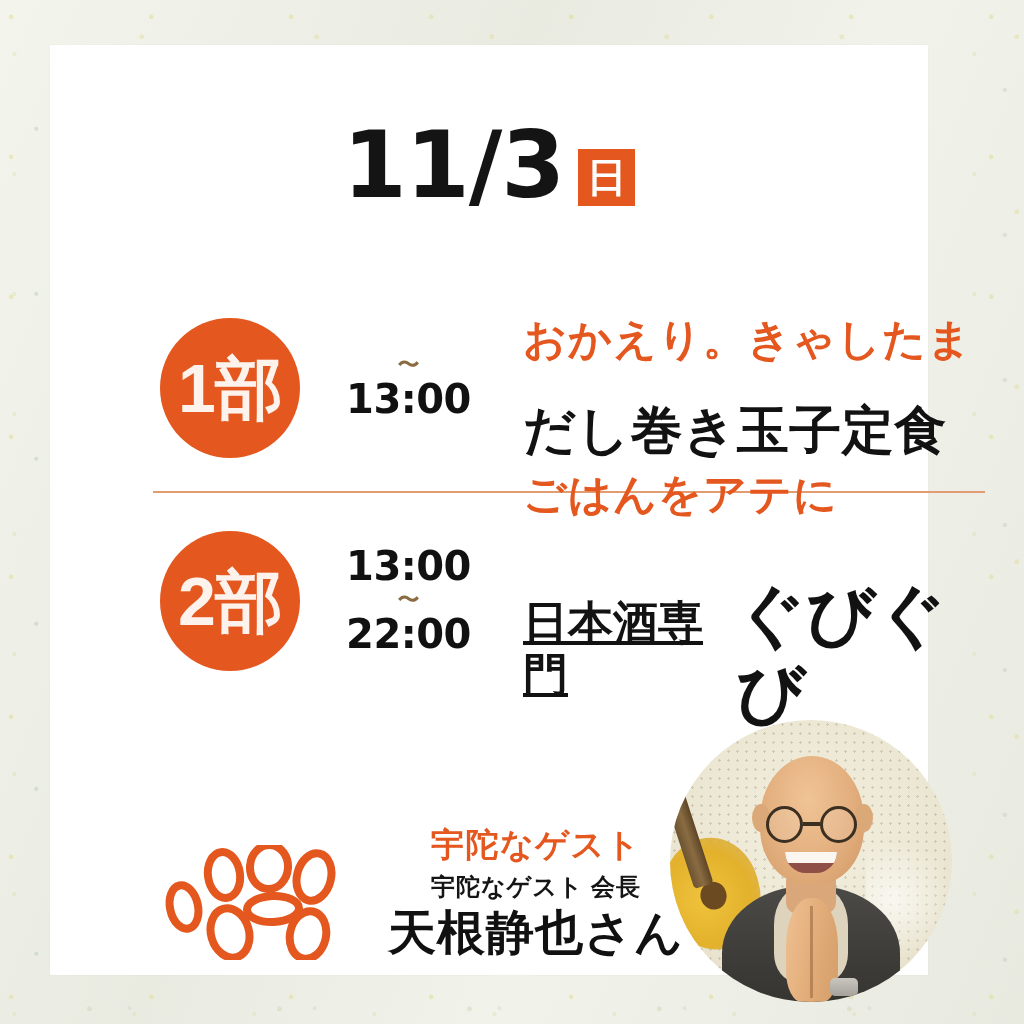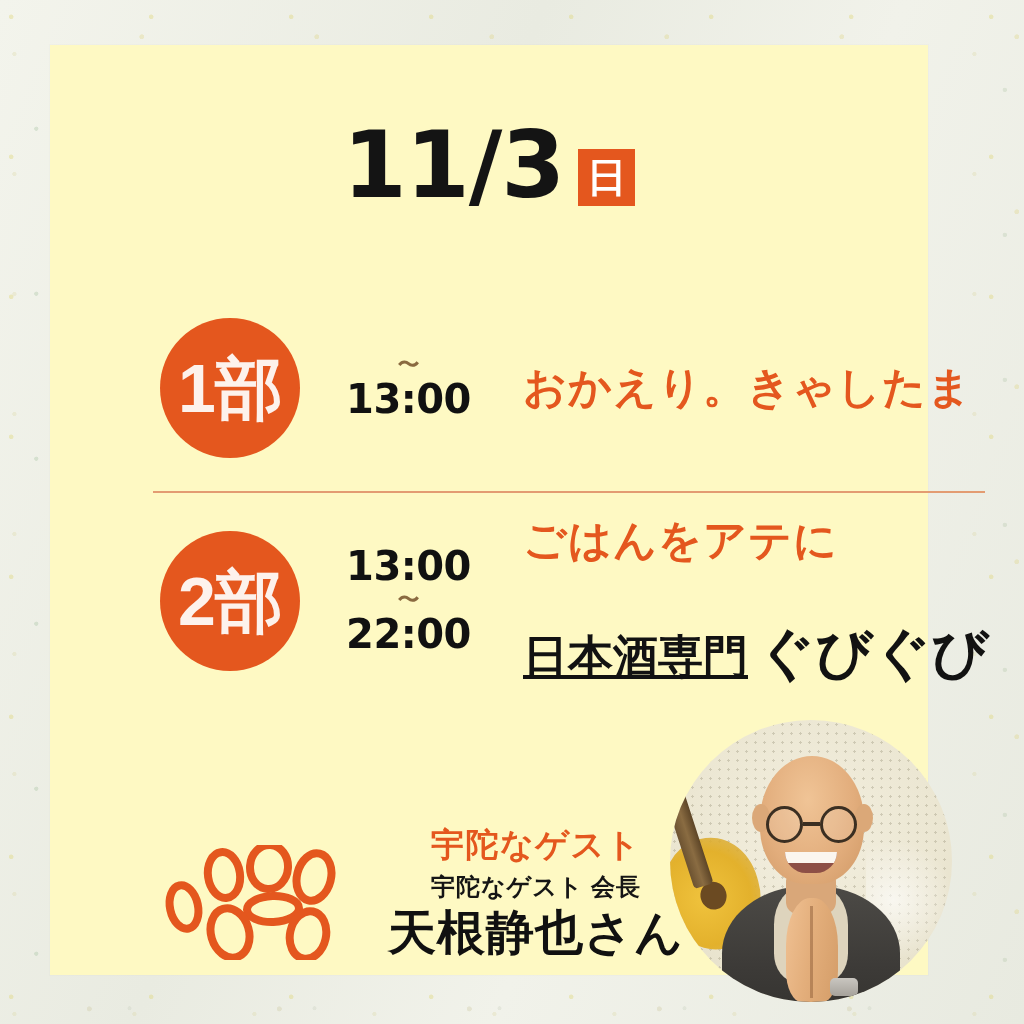--- a/index.html
+++ b/index.html
@@ -38,21 +38,21 @@
       100% 100%;
   }
 
   
   #poster-card {
     position: absolute;
     left: 50px;
     top: 45px;
     width: 878px;
     height: 930px;
-    background: #fef9c3;
+    background: #ffffff;
     box-shadow: 0 0 0 1px rgba(0,0,0,0.012);
   }
 
   
   .date-header {
     position: absolute;
     left: 0;
     top: 75px;
     width: 100%;
     display: flex;
@@ -156,21 +156,21 @@
     letter-spacing: 0.5px;
     display: flex;
     align-items: baseline;
   }
   .title-main-lead {
     font-size: 45px;
     letter-spacing: 0px;
     text-decoration: underline;
   }
   .title-main-emph {
-    font-size: 56px;
+    font-size: 68px;
     margin-left: 10px;
     margin-top: 20px;
   }
 
   
   #section-divider {
     position: absolute;
     left: 103px;
     top: 446px;
     width: 832px;
@@ -413,20 +413,21 @@
   </div>
 
   <div class="program-row" id="program-row-1">
     <div class="part-badge">1部</div>
     <div class="time-block">
       <span class="time-sep">〜</span>
       <span class="time-value">13:00</span>
     </div>
     <div class="titles-block">
       <span class="title-sub">おかえり。きゃしたま</span>
+      <span class="title-main">だし巻き玉子定食</span>
     </div>
   </div>
 
   <div id="section-divider"></div>
 
   <div class="program-row" id="program-row-2">
     <div class="part-badge">2部</div>
     <div class="time-block">
       <span class="time-value">13:00</span>
       <span class="time-sep">〜</span>

